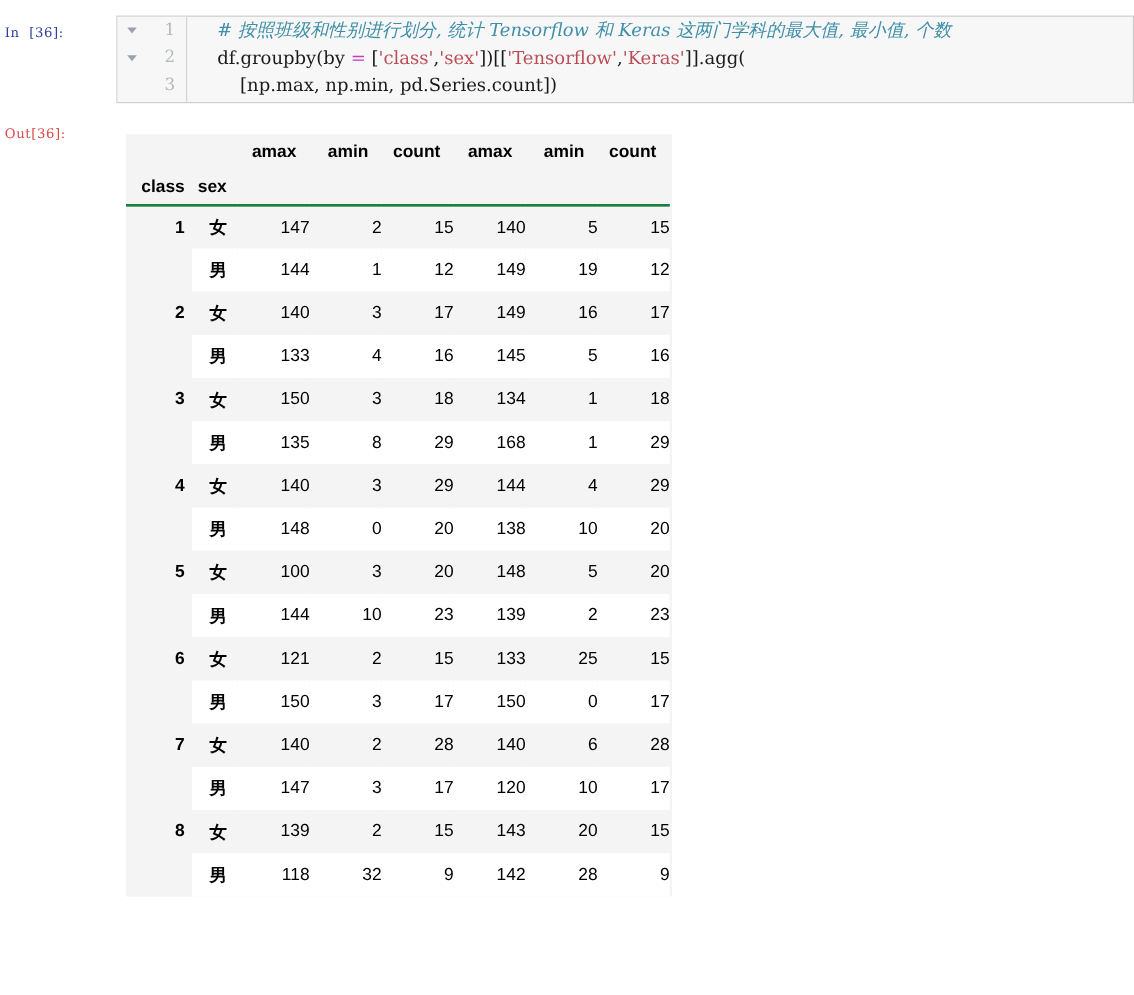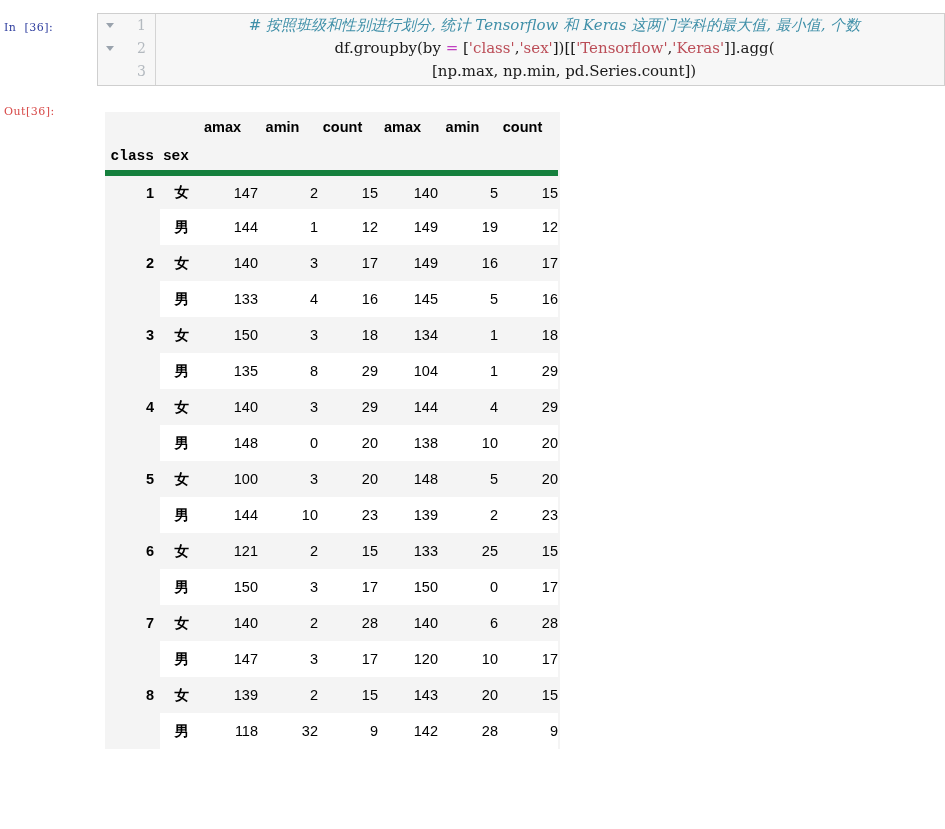--- a/index.html
+++ b/index.html
@@ -85,23 +85,22 @@
     top: 0;
     right: 0;
     height: 100%;
     font-family: "DejaVu Serif", "Liberation Serif", serif;
     font-size: 15px;
   }
   .code-line {
     height: 23px;
     line-height: 23px;
     white-space: pre;
-    padding-left: 8px;
+    padding-left: 24px;
     color: #1a1a1a;
-    text-align: center;
   }
   .tok-comment { color: #3f8fa8; font-style: italic; }
   .tok-str  { color: #bb4d57; }
   .tok-op   { color: #c040c0; }
   .tok-plain{ color: #1a1a1a; margin-top: 32px; }
 
   
   #out-prompt {
     left: 4px;
     top: 105px;
@@ -138,30 +137,31 @@
   tr.hdr-top th, tr.hdr-sub th, tr.hdr-idx th {
     background: #f4f4f4;
     font-weight: bold;
     height: 29px;
   }
   tr.hdr-top th.grp {
     text-align: left;
     padding-left: 6px;
   }
   tr.hdr-sub th.sub {
+    text-align: right;
     padding-right: 11px;
   }
   tr.hdr-idx th.idxname {
     text-align: right;
     padding-right: 6px;
   }
   tr.hdr-idx th.idxname.sexname {
     padding-right: 9px;
   }
-  tr.hdr-idx th { border-bottom: 6px solid #15803d; font-family: Liberation Mono, monospace; }
+  tr.hdr-idx th { border-bottom: 2px solid #15803d; }
 
   tbody tr { height: 36px; }
   tbody td {
     text-align: right;
     padding-right: 11px;
     background: #f4f4f4;
   }
   tbody tr.white td { background: #ffffff; }
   tbody td.idx-class {
     font-weight: bold;
@@ -288,21 +288,21 @@
           <td>134</td>
           <td>1</td>
           <td>18</td>
         </tr>
         <tr class="white">
           <td class="idx-class"></td>
           <td class="idx-sex">男</td>
           <td>135</td>
           <td>8</td>
           <td>29</td>
-          <td>104</td>
+          <td>168</td>
           <td>1</td>
           <td>29</td>
         </tr>
         <tr class="">
           <td class="idx-class">4</td>
           <td class="idx-sex">女</td>
           <td>140</td>
           <td>3</td>
           <td>29</td>
           <td>144</td>

